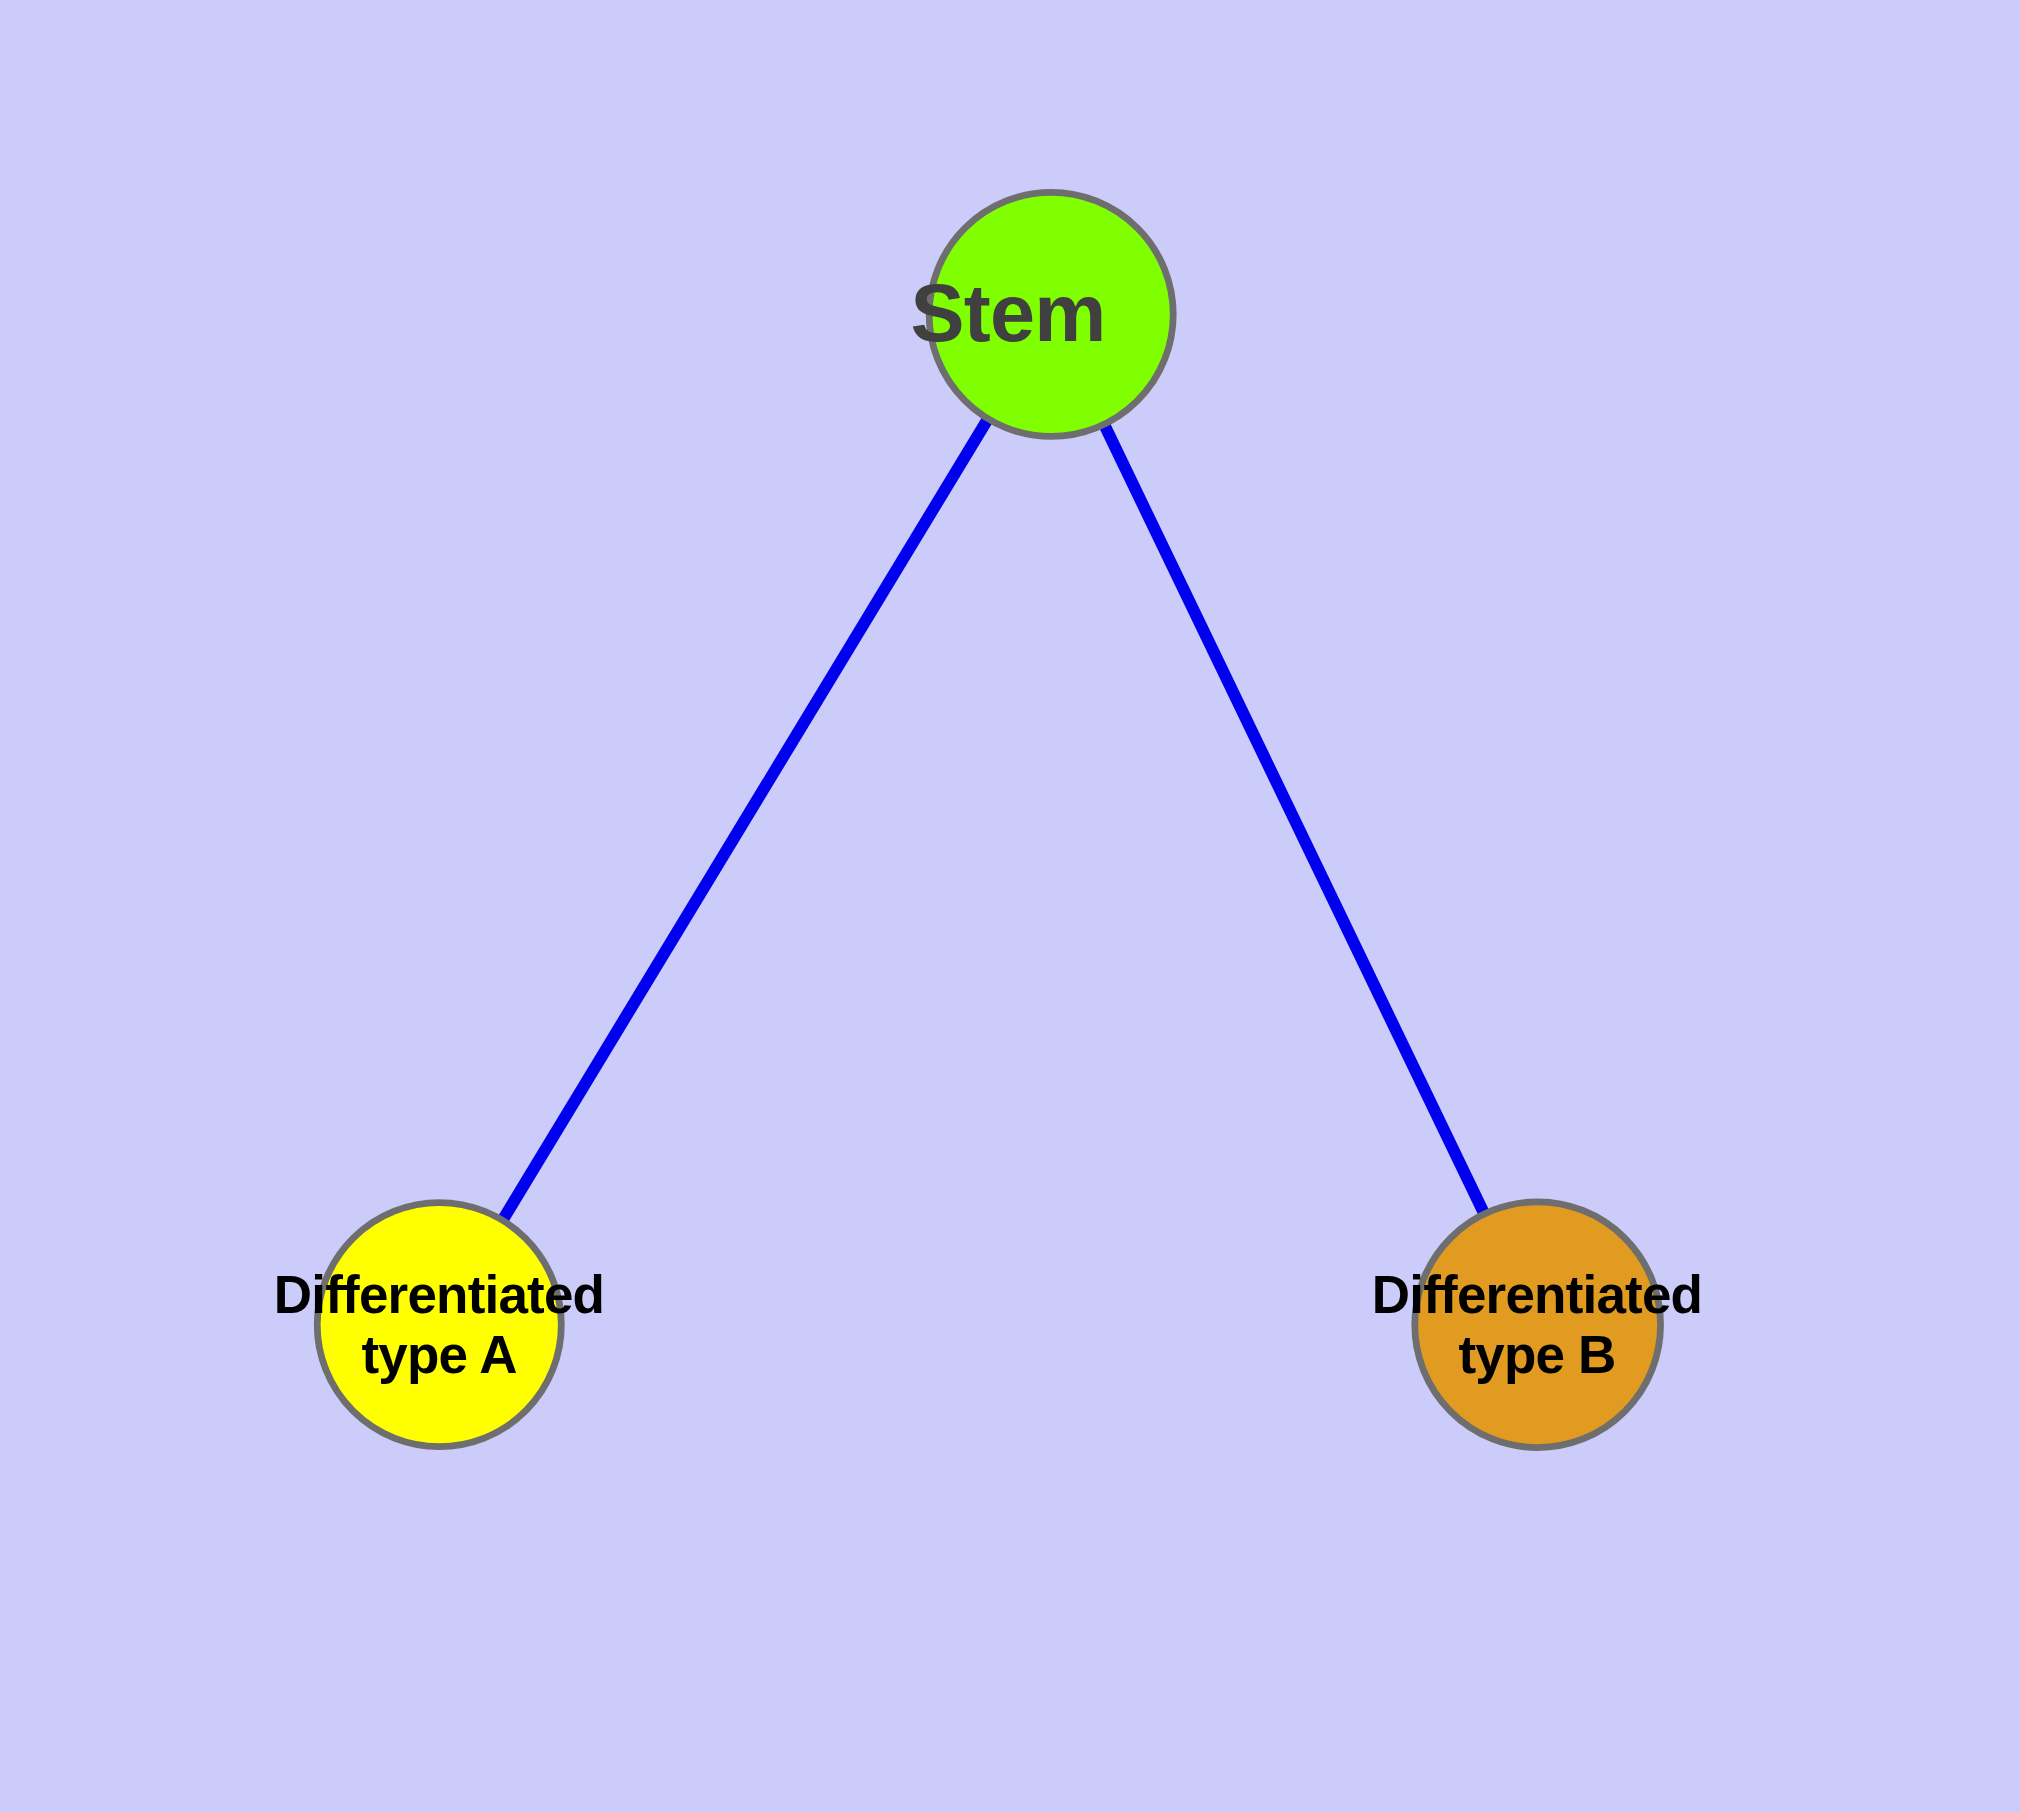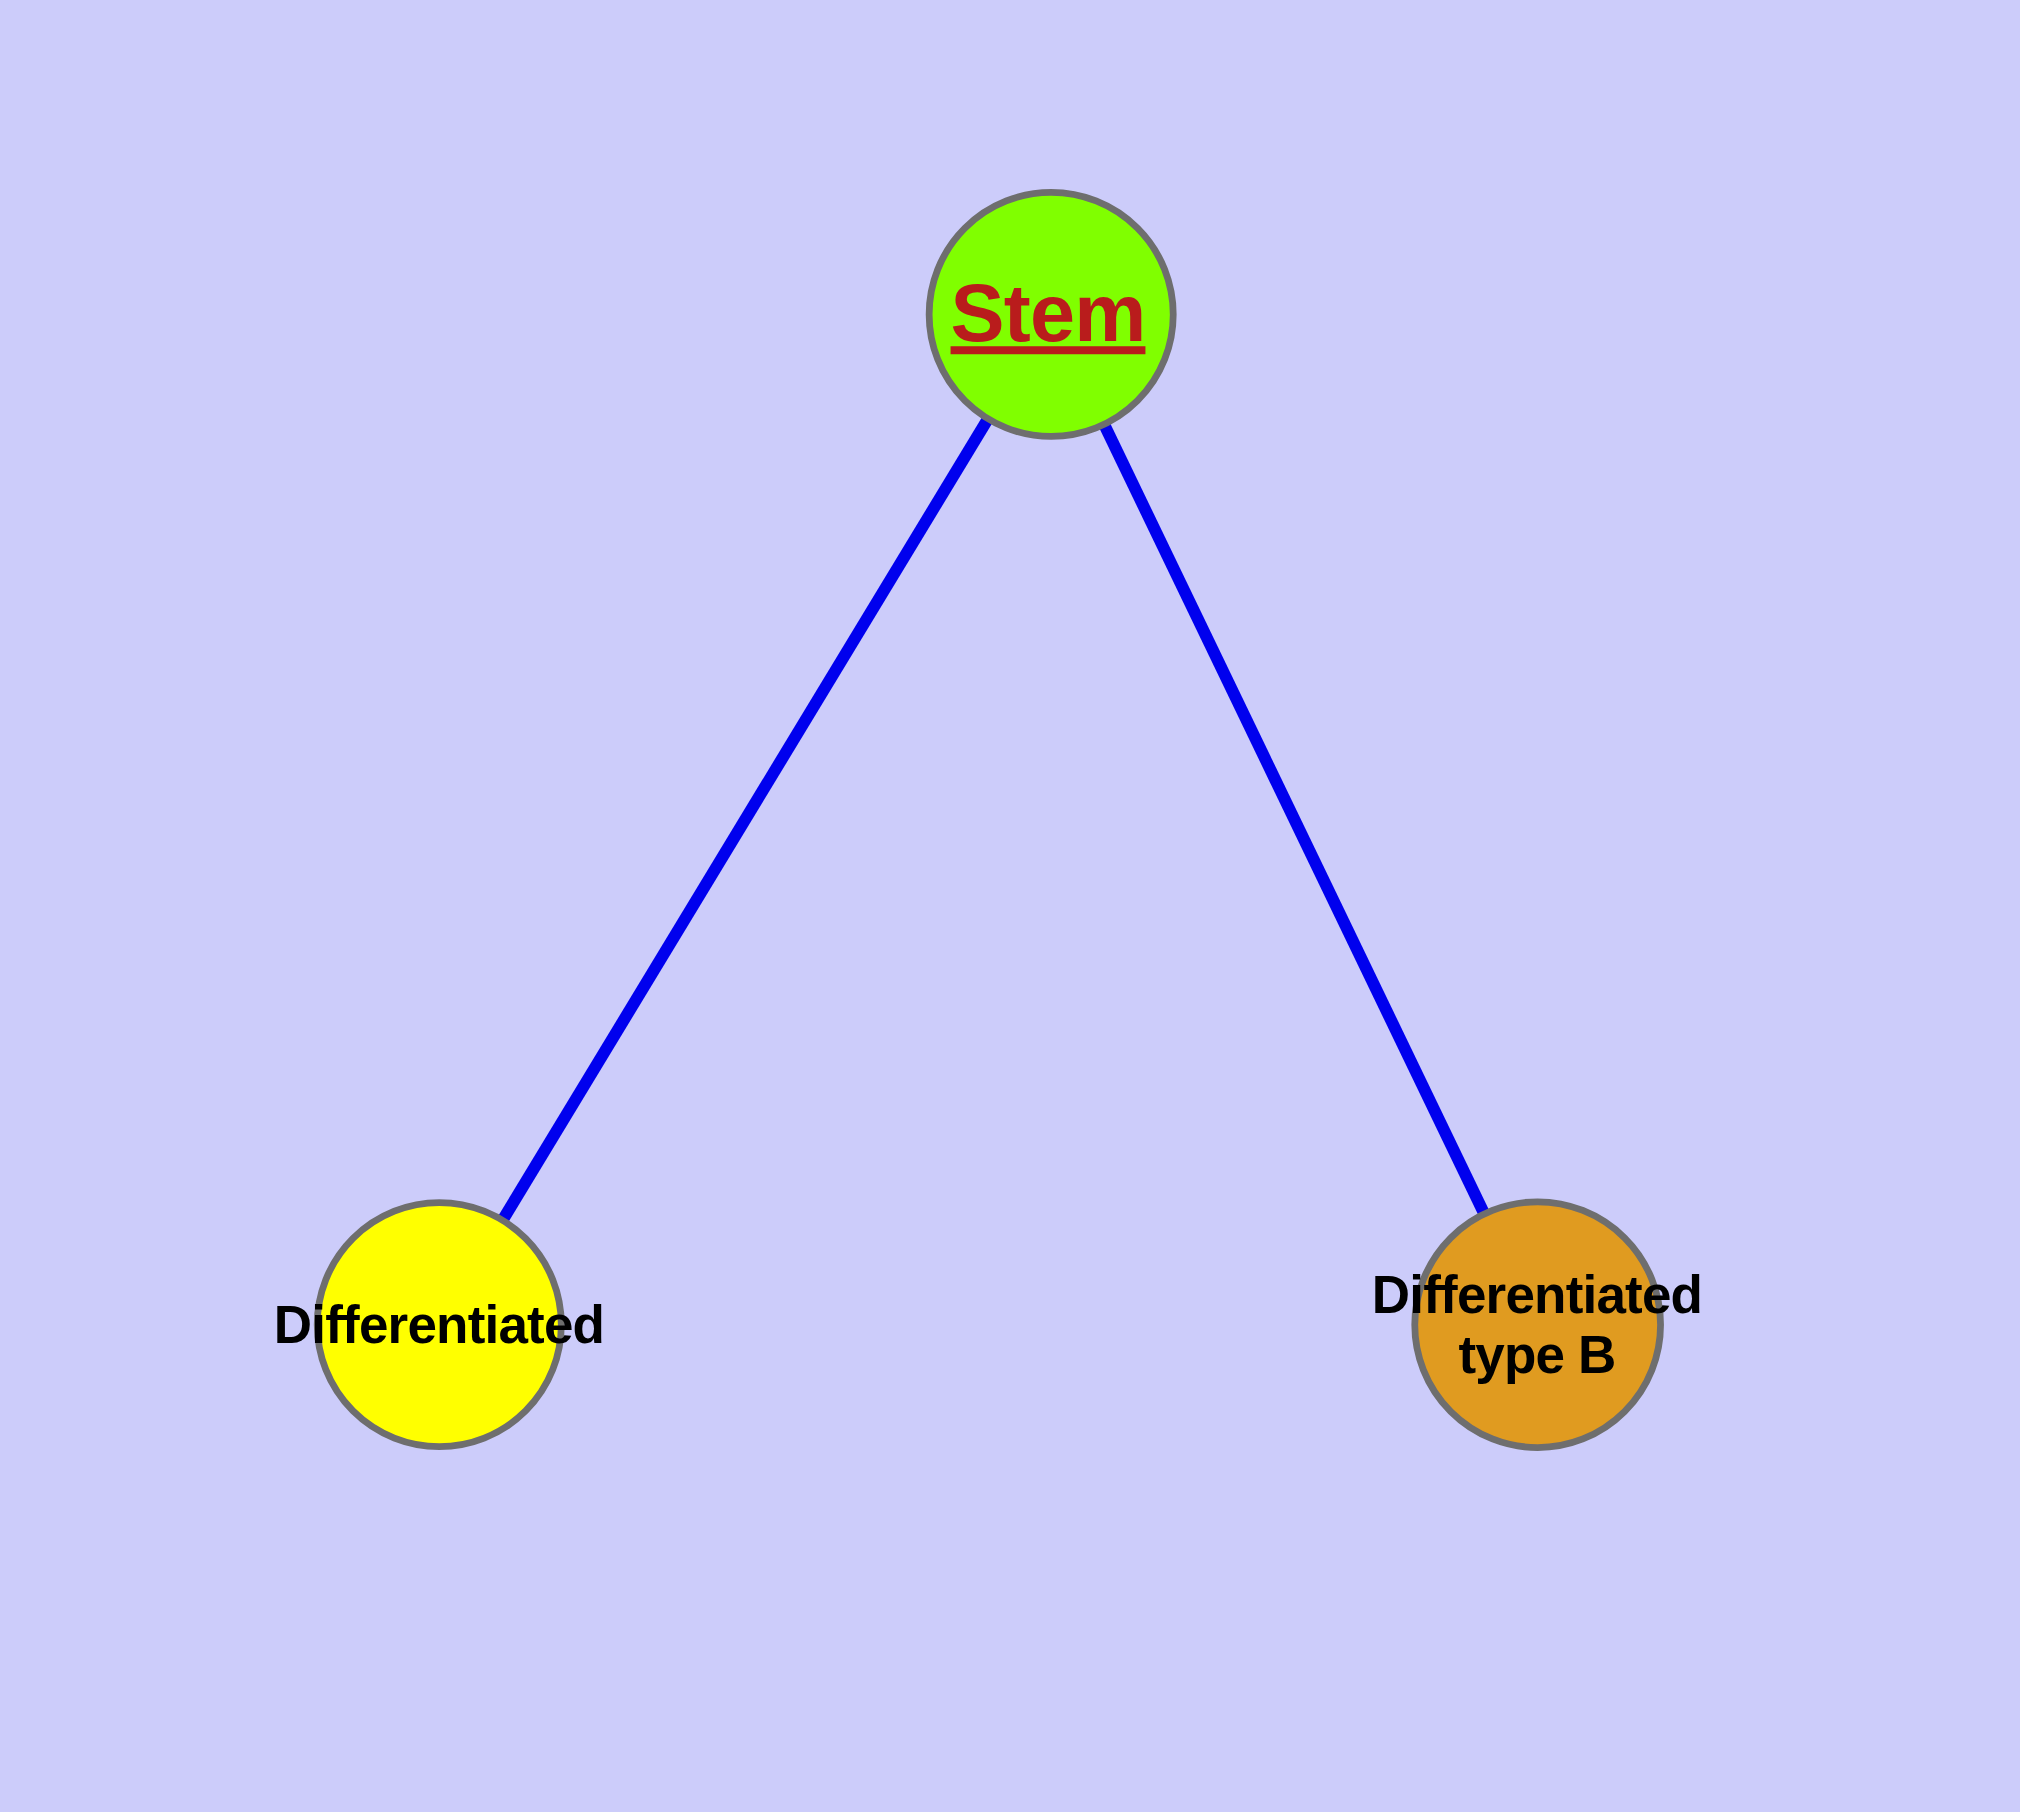--- a/index.html
+++ b/index.html
@@ -54,19 +54,19 @@
         <line x1="1240" y1="371" x2="1814" y2="1563" stroke="#0000ee" stroke-width="14" stroke-linecap="butt"></line>
       </g>
     <g id="node-layer">
         <circle cx="1240" cy="371" r="144" fill="#80ff00" stroke="#6e6e6e" stroke-width="8"></circle>
         <circle cx="518" cy="1563" r="144" fill="#ffff00" stroke="#6e6e6e" stroke-width="8"></circle>
         <circle cx="1814" cy="1563" r="145" fill="#e09b20" stroke="#6e6e6e" stroke-width="8"></circle>
       </g>
   </svg>
 
   <div id="label-layer">
-      <div class="node-label single" style="left: 1048px; top: 314px; color: #b91c1c; text-decoration: underline;"><span style="display: block;">Stem</span></div>
-      <div class="node-label double" style="left: 439px; top: 1325px; color: rgb(0, 0, 0);"><span style="display: block;">Differentiated</span></div>
+      <div class="node-label single" style="left: 1008px; top: 314px; color: #404040;"><span style="display: block;">Stem</span></div>
+      <div class="node-label double" style="left: 439px; top: 1325px; color: rgb(0, 0, 0);"><span style="display: block;">Differentiated</span><span style="display: block;">type A</span></div>
       <div class="node-label double" style="left: 1537px; top: 1325px; color: rgb(0, 0, 0);"><span style="display: block;">Differentiated</span><span style="display: block;">type B</span></div>
     </div>
 
 </div>
 
 
 </body></html>

